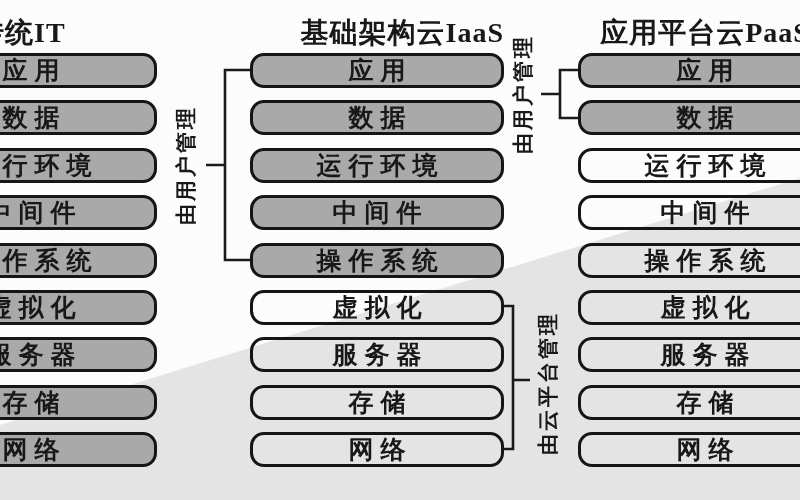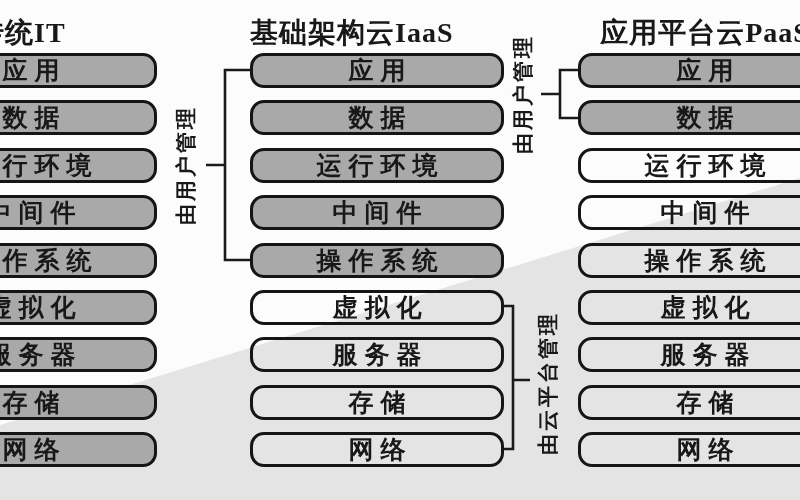--- a/index.html
+++ b/index.html
@@ -24,21 +24,21 @@
   .col-title {
     position: absolute;
     top: 14px;
     font-size: 28px;
     font-weight: bold;
     letter-spacing: 1px;
     white-space: nowrap;
     z-index: 3;
   }
   #title-left  { left: -24px; }
-  #title-mid   { left: 250px; width: 254px; text-align: left; }
+  #title-mid   { left: 250px; width: 254px; text-align: right; }
   #title-right { left: 578px; width: 254px; text-align: center; }
 
   #boxes-layer { position: absolute; left: 0; top: 0; z-index: 1; }
   .box {
     position: absolute;
     box-sizing: border-box;
     border: 3px solid var(--box-border, #151515);
     border-radius: 14px;
     display: flex;
     align-items: center;

